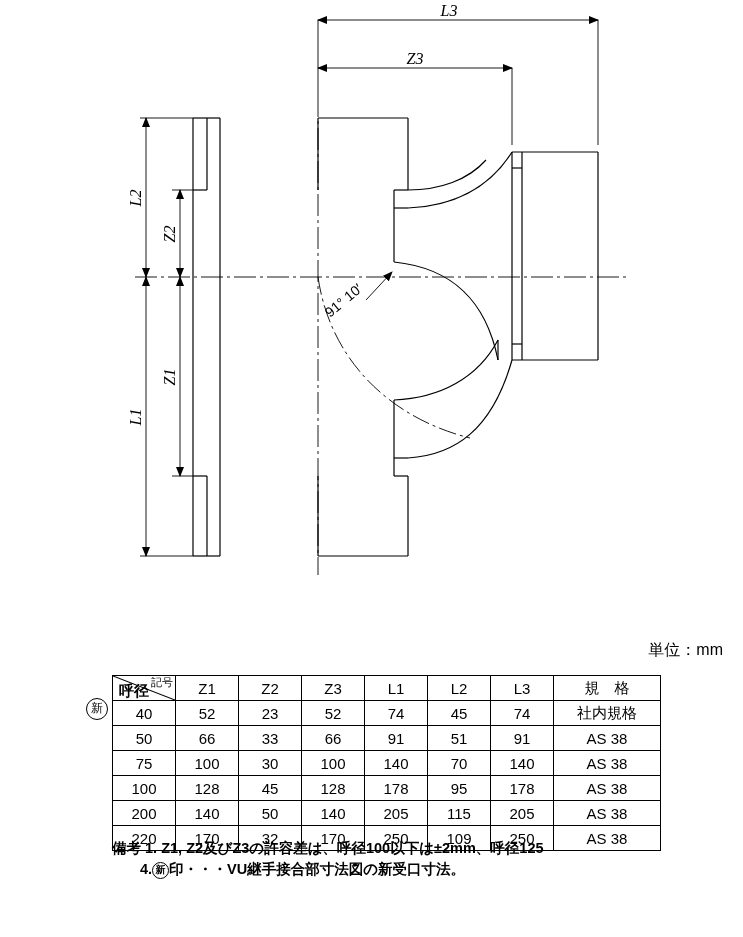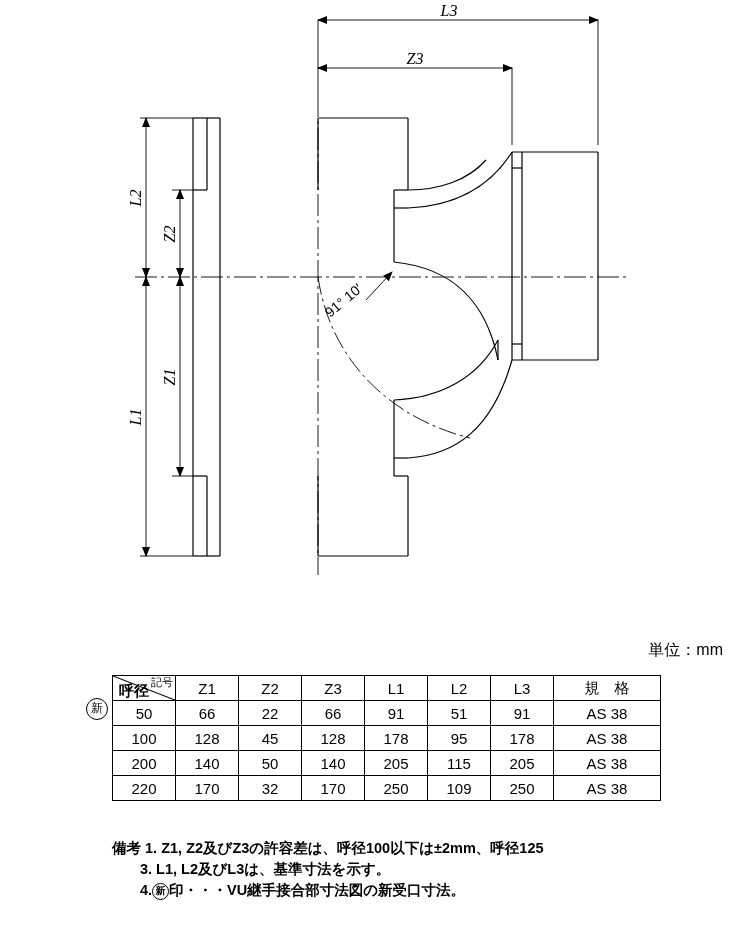--- a/index.html
+++ b/index.html
@@ -255,27 +255,47 @@
     <td class="col-v">Z1</td>
     <td class="col-v">Z2</td>
     <td class="col-v">Z3</td>
     <td class="col-v">L1</td>
     <td class="col-v">L2</td>
     <td class="col-v">L3</td>
     <td class="col-s">規　格</td>
   </tr>
 
   <tr>
+    <td class="col-d">40</td>
+    <td class="col-v">52</td>
+    <td class="col-v">23</td>
+    <td class="col-v">52</td>
+    <td class="col-v">74</td>
+    <td class="col-v">45</td>
+    <td class="col-v">74</td>
+    <td class="col-s">社内規格</td>
+  </tr>
+  <tr>
     <td class="col-d">50</td>
     <td class="col-v">66</td>
-    <td class="col-v">22</td>
+    <td class="col-v">33</td>
     <td class="col-v">66</td>
     <td class="col-v">91</td>
     <td class="col-v">51</td>
     <td class="col-v">91</td>
+    <td class="col-s">AS  38</td>
+  </tr>
+  <tr>
+    <td class="col-d">75</td>
+    <td class="col-v">100</td>
+    <td class="col-v">30</td>
+    <td class="col-v">100</td>
+    <td class="col-v">140</td>
+    <td class="col-v">70</td>
+    <td class="col-v">140</td>
     <td class="col-s">AS  38</td>
   </tr>
   <tr>
     <td class="col-d">100</td>
     <td class="col-v">128</td>
     <td class="col-v">45</td>
     <td class="col-v">128</td>
     <td class="col-v">178</td>
     <td class="col-v">95</td>
     <td class="col-v">178</td>
@@ -306,17 +326,16 @@
 
 <div class="shin-cell">
   <span class="shin-mark">新</span>
 </div>
 
 <div class="notes">
   <div class="line">
     <span>備考</span>
     <span>1. Z1, Z2及びZ3の許容差は、呼径100以下は±2mm、呼径125</span>
   </div>
-  <div class="line indent1">3. L1, L2及びL3は、基準寸法を示す。</div>
   <div class="line indent1">
     <span>4.</span><span class="inline-shin">新</span><span>印・・・VU継手接合部寸法図の新受口寸法。</span>
   </div>
 </div>
 
 </body></html>

